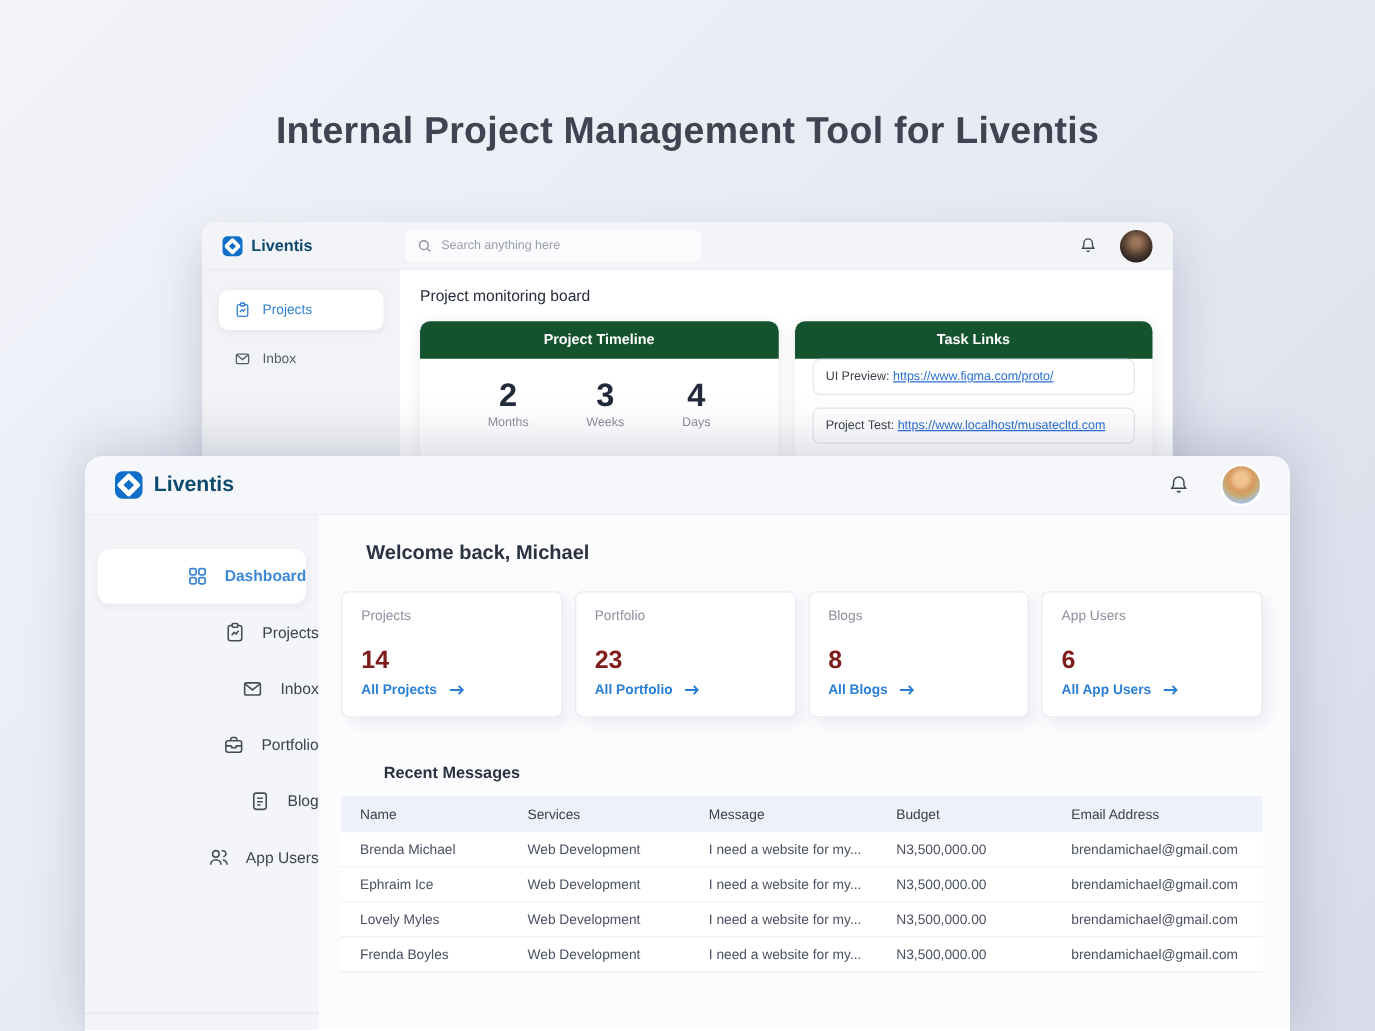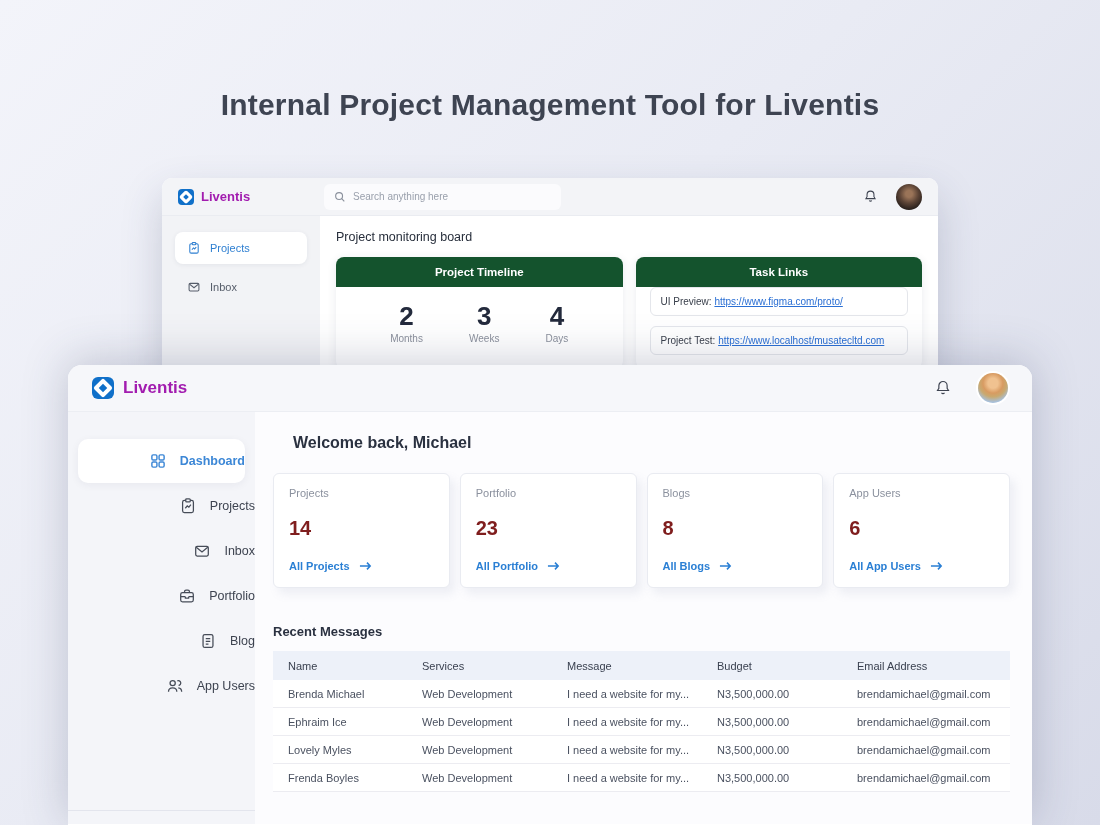--- a/index.html
+++ b/index.html
@@ -29,21 +29,21 @@
   .logo { display:flex; align-items:center; }
   .logo-mark { position:relative; background:#1070c9; flex:none; }
   .logo-mark::before { content:""; position:absolute; background:#fff; transform:rotate(45deg); border-radius:2px; }
   .logo-mark::after  { content:""; position:absolute; background:#1070c9; transform:rotate(45deg); }
   .logo-mark.lg { width:22px; height:22px; border-radius:6px; }
   .logo-mark.lg::before { inset:4px; }
   .logo-mark.lg::after  { inset:8px; }
   .logo-mark.sm { width:16px; height:16px; border-radius:4px; }
   .logo-mark.sm::before { inset:3px; }
   .logo-mark.sm::after  { inset:6px; }
-  .logo-text { font-weight:700; color:#a21caf; }
+  .logo-text { font-weight:700; color:#0c4a6e; }
   .avatar { border-radius:50%; flex:none; cursor:pointer; }
   .avatar.man { background:radial-gradient(circle at 50% 38%,#9a7458 16%,#5c4436 45%,#241d1a 78%); }
   .avatar.woman { background:radial-gradient(circle at 50% 34%,#f0c290 20%,#d89b62 40%,#c9a96f 55%,#a8c0da 76%,#93afd0); box-shadow:0 0 0 2px #fff; }
   .icon { flex:none; display:inline-flex; }
   svg { display:block; }
   
   .bw-topbar { height:38px; background:#f3f4f7; border-radius:10px 10px 0 0; border-bottom:1px solid #eaecf1; padding:0 16px; }
   .bw-topbar .logo { gap:7px; width:146px; }
   .bw-topbar .logo-text { font-size:13px; }
   .bw-search { width:237px; height:26px; background:#fbfbfd; border-radius:6px; display:flex; align-items:center; gap:7px; padding:0 10px; }
@@ -75,22 +75,22 @@
   .fw-item .icon { color:#464c58; }
   .fw-item.active { margin:0 10px; padding-left:14px; background:#fff; border-radius:10px; height:44px; color:#3c87d6; font-weight:600; box-shadow:0 2px 8px rgba(30,40,70,.06); }
   .fw-item.active .icon { color:#3c87d6; }
   .fw-sidebar-divider { position:absolute; left:0; right:0; top:398px; border-top:1px solid #e3e5ed; }
   .fw-content { flex:1; background:#fcfcfe; padding:22px 22px 0 18px; overflow:hidden; }
   .welcome { font-size:16px; font-weight:600; color:#2a3140;margin-left:20px; }
   .stat-cards { display:flex; gap:10px; margin-top:21px; }
   .stat-card { flex:1; background:#fff; border:1px solid #e9ebf1; border-radius:6px; padding:13px 15px 15px; box-shadow:5px 6px 10px rgba(130,140,170,.12); }
   .stat-label { font-size:11px; color:#8b919e; }
   .stat-value { font-size:20px; font-weight:700; color:#7f1d1d; margin-top:18px; }
-  .stat-link { margin-top:20px; font-size:11px; font-weight:700; color:#2a7fd4; display:flex; align-items:center; gap:9px; cursor:pointer; }
-  .messages-heading { margin-top:36px; font-size:13px; font-weight:600; color:#2a3140; }
+  .stat-link { margin-top:6px; font-size:11px; font-weight:700; color:#2a7fd4; display:flex; align-items:center; gap:9px; cursor:pointer; }
+  .messages-heading { margin-top:36px; font-size:13px; font-weight:600; color:#2a3140;margin-left:34px; }
   .table { margin-top:12px; }
   .trow { display:grid; grid-template-columns:134px 145px 150px 140px 1fr; align-items:center; }
   .trow.head { background:#edf1f9; height:29px; font-size:11px; color:#3a4150; }
   .trow.body { height:28px; font-size:11px; color:#4a5160; border-bottom:1px solid #ececf1; background:#fff; }
   .tcell { padding-left:15px; white-space:nowrap; overflow:hidden; }
 </style>
 </head>
 <body>
 
 <h1 class="page-title">Internal Project Management Tool for Liventis</h1>

